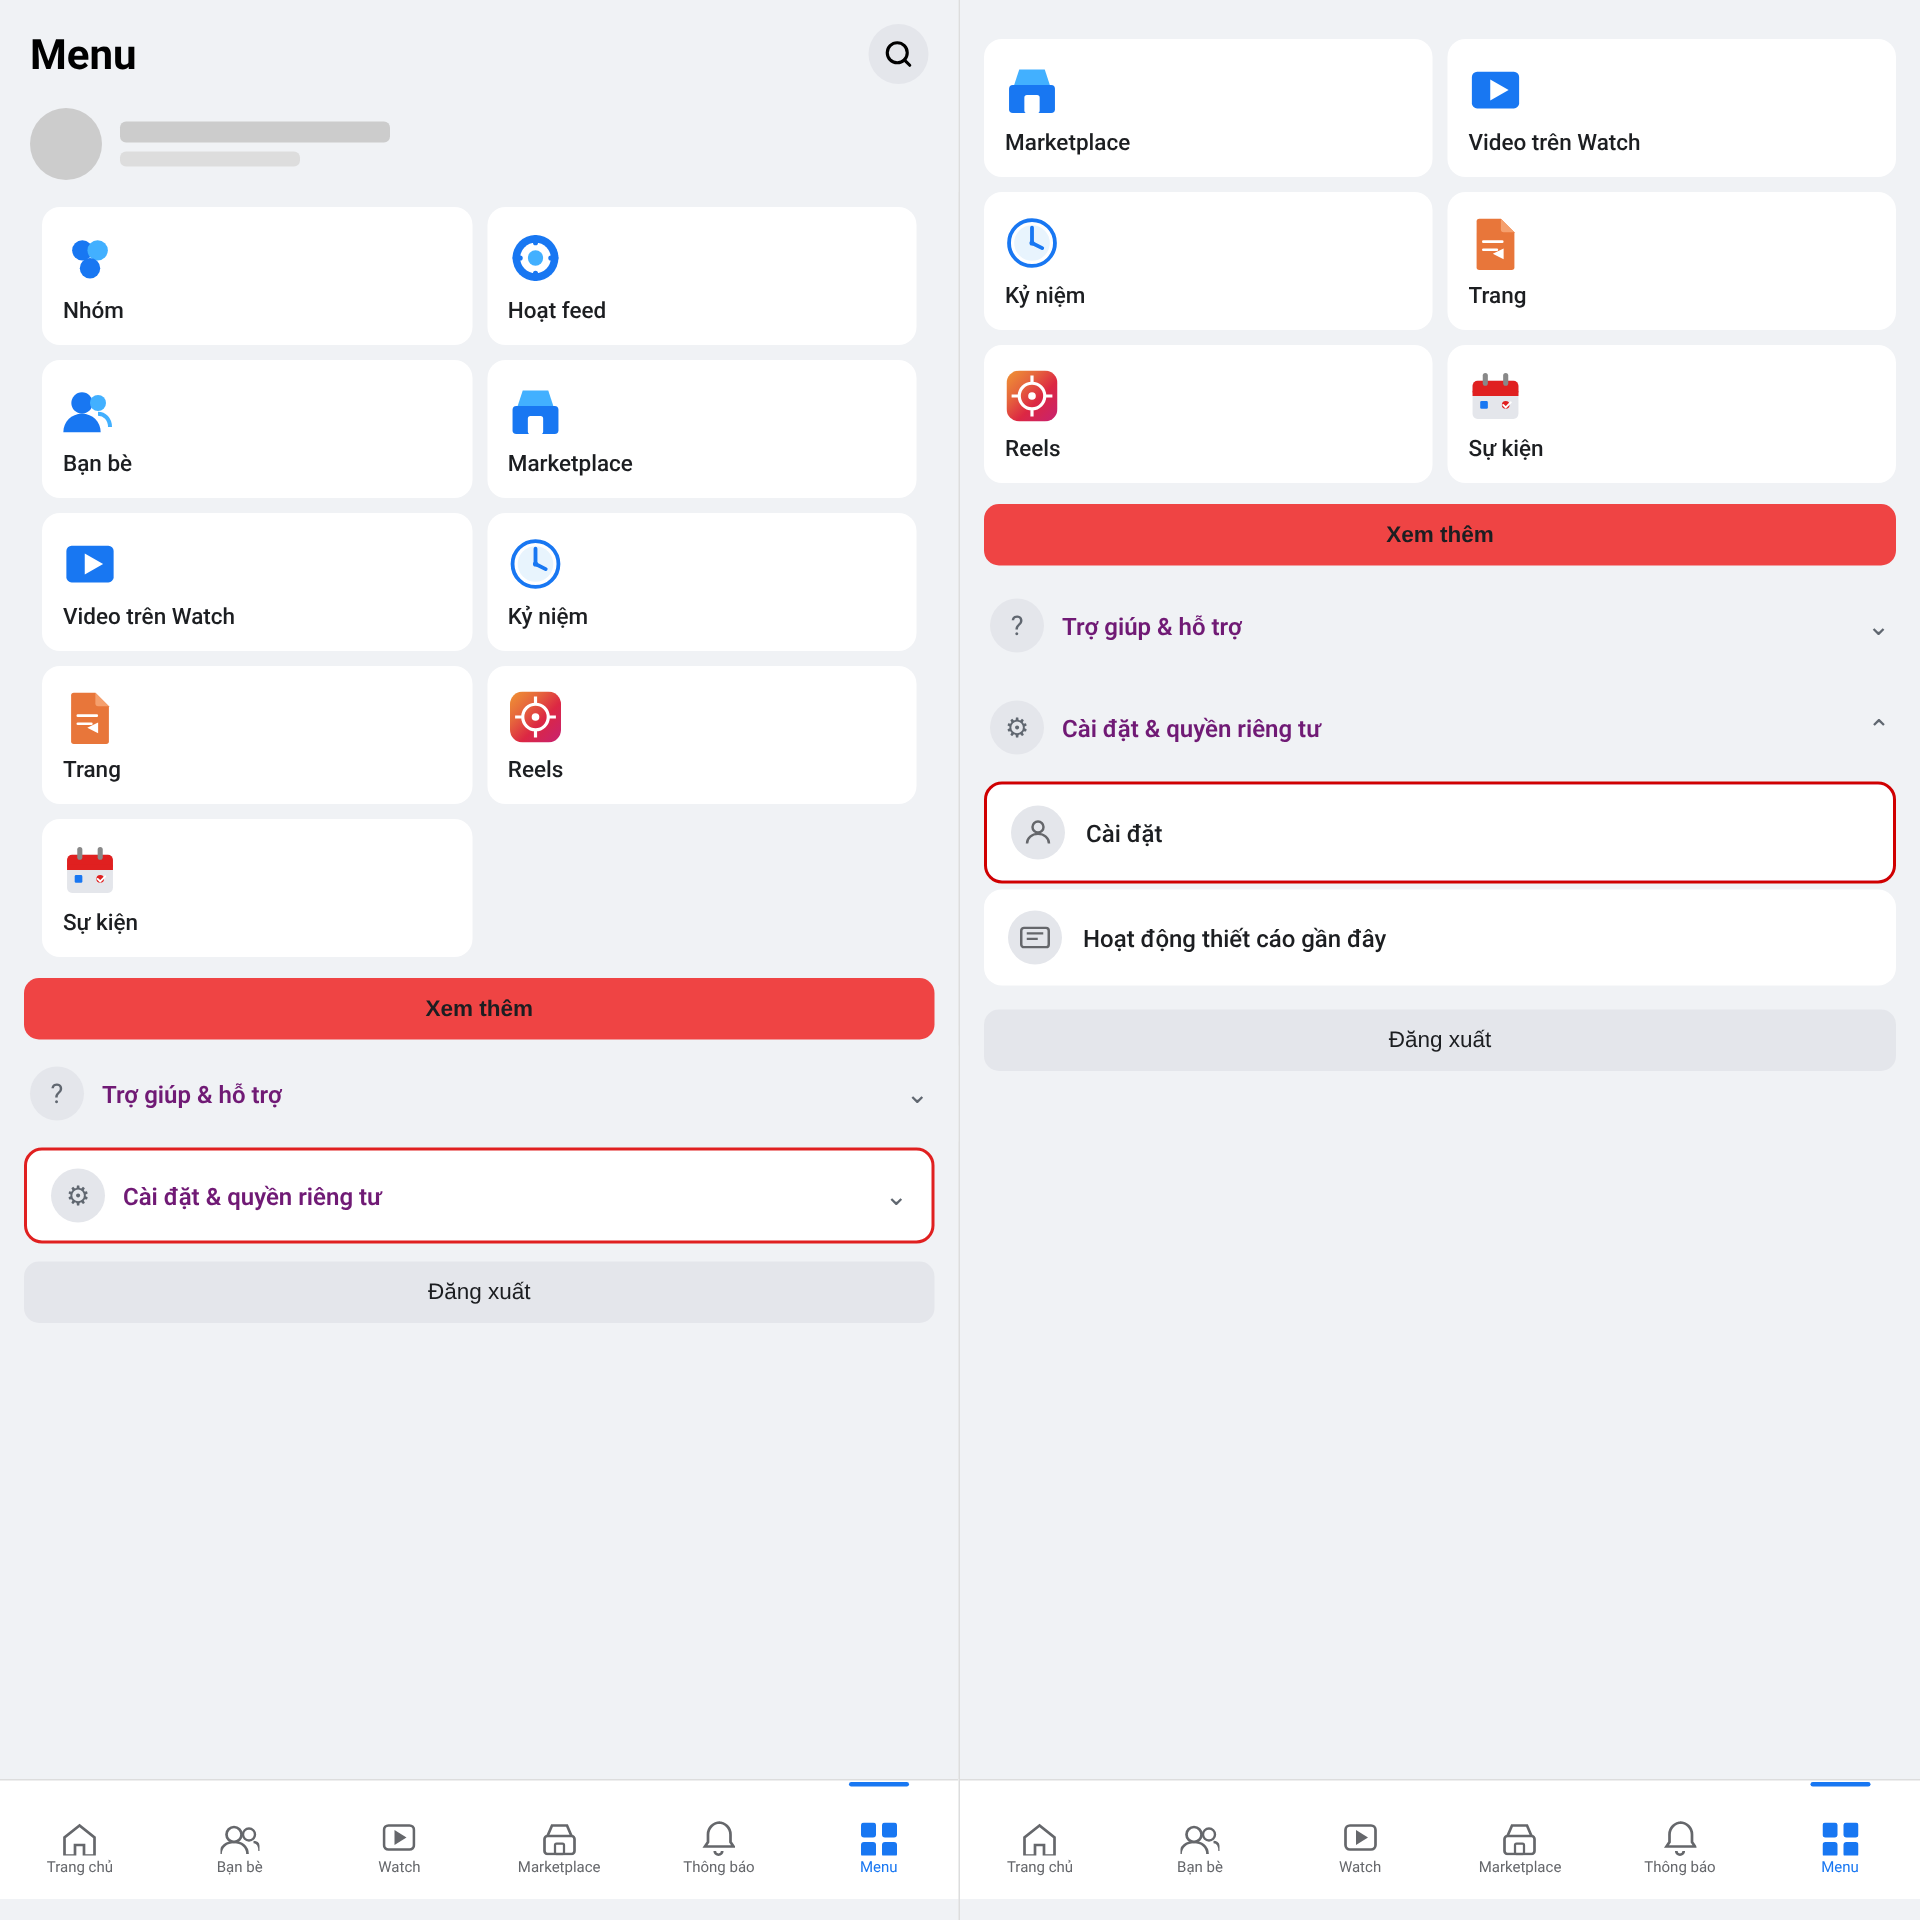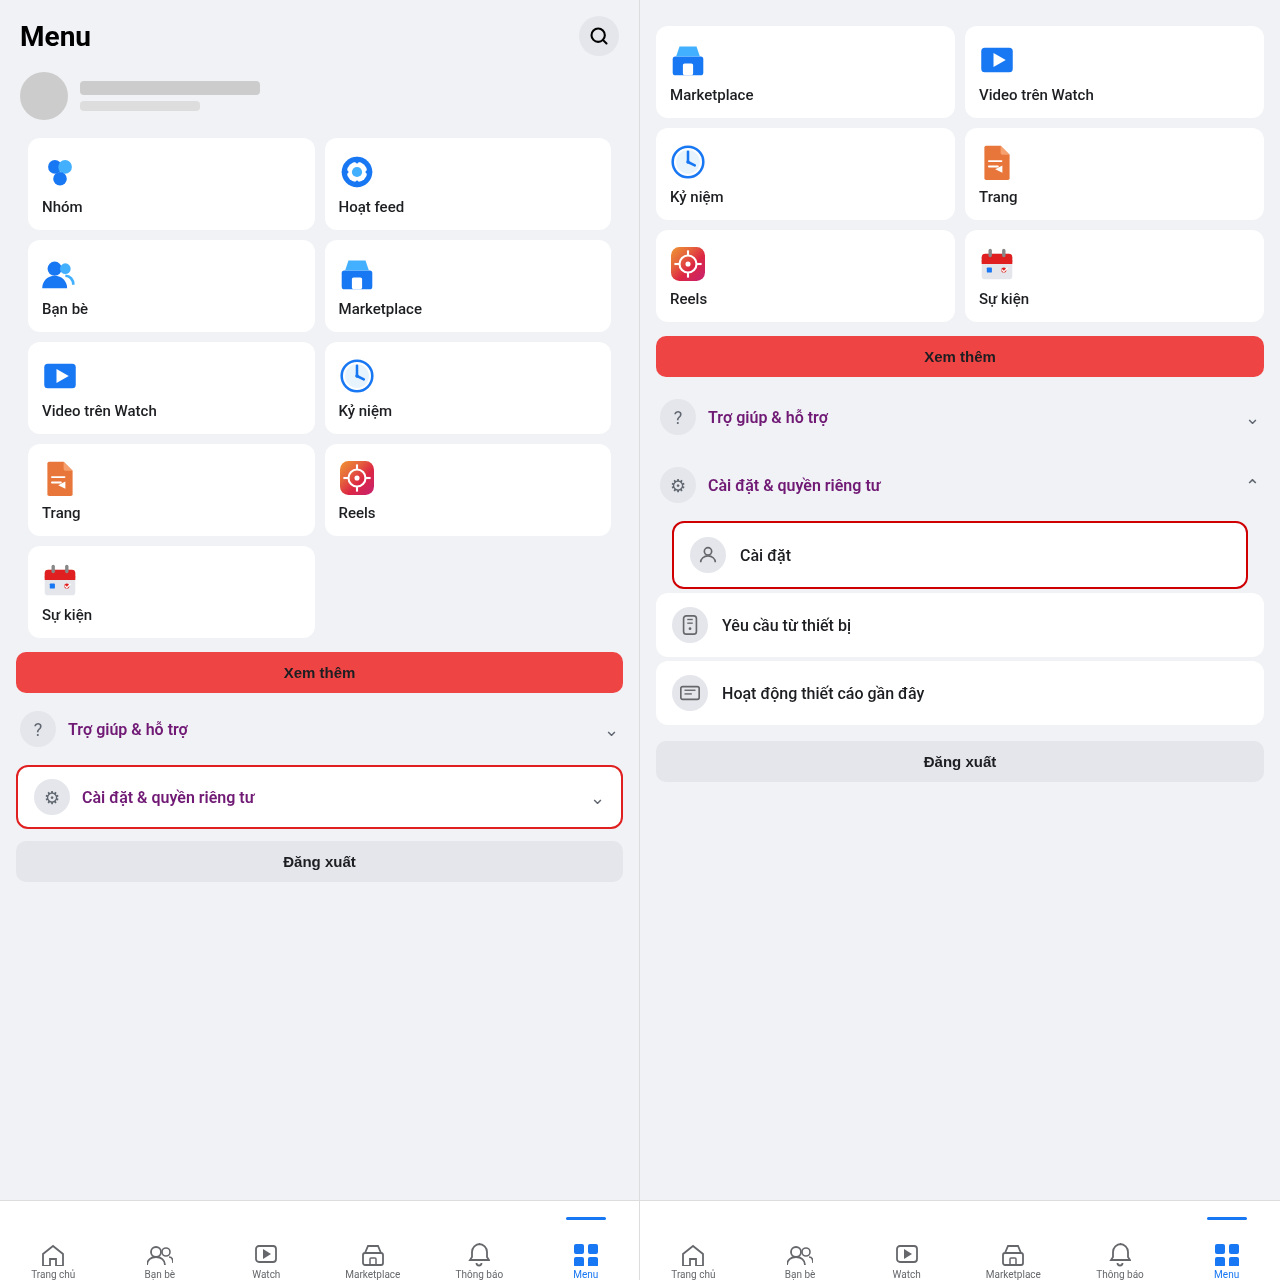--- a/index.html
+++ b/index.html
@@ -151,36 +151,36 @@
     }
 
     
     .logout-btn {
       margin: 8px 16px;
       background: #e4e6eb;
       border: none;
       border-radius: 10px;
       padding: 12px;
       font-size: 15px;
-      font-weight: 700;
+      font-weight: 400;
       color: #1c1e21;
       cursor: pointer;
       width: calc(100% - 32px);
     }
 
     
     .bottom-nav {
       position: absolute;
-      bottom: 0;
+      bottom: 14px;
       left: 0; right: 0;
       height: 80px;
       background: #fff;
       border-top: 1px solid #ddd;
       display: flex;
-      align-items: flex-end;
+      align-items: center;
       padding-top: 8px;
     }
     .nav-item {
       flex: 1;
       display: flex;
       flex-direction: column;
       align-items: center;
       gap: 2px;
       cursor: pointer;
       padding-top: 4px;
@@ -241,21 +241,21 @@
     .right-grid {
       display: grid;
       grid-template-columns: 1fr 1fr;
       gap: 10px;
       padding: 10px 16px;
     }
 
     .cai-dat-highlight {
       border: 2.5px solid #d00000;
       border-radius: 12px;
-      margin: 4px 32px;
+      margin: 4px 16px;
       background: #be185d;
     }
     .cai-dat-highlight .sub-item {
       margin: 0;
       border-radius: 10px;
     }
   </style>
 </head>
 <body>
 
@@ -602,31 +602,20 @@
           <svg width="22" height="22" viewBox="0 0 24 24" fill="none">
               <circle cx="12" cy="8" r="4" stroke="#65676b" stroke-width="1.8"></circle>
               <path d="M4 20c0-4 3.6-7 8-7s8 3 8 7" stroke="#65676b" stroke-width="1.8" fill="none"></path>
             </svg>
         </div>
         <span class="sub-item-label">Cài đặt</span>
       </div>
     </div>
 
     
-    <div class="sub-item">
-      <div class="sub-item-icon">
-        <svg width="22" height="22" viewBox="0 0 24 24" fill="none">
-            <rect x="5" y="2" width="14" height="20" rx="3" stroke="#65676b" stroke-width="1.8"></rect>
-            <line x1="9" y1="6" x2="15" y2="6" stroke="#65676b" stroke-width="1.5"></line>
-            <line x1="9" y1="10" x2="15" y2="10" stroke="#65676b" stroke-width="1.5"></line>
-            <circle cx="12" cy="16" r="1.5" fill="#65676b"></circle>
-          </svg>
-      </div>
-      <span class="sub-item-label">Yêu cầu từ thiết bị</span>
-    </div>
 
     
     <div class="sub-item">
       <div class="sub-item-icon">
         <svg width="22" height="22" viewBox="0 0 24 24" fill="none">
             <rect x="2" y="5" width="20" height="14" rx="2" stroke="#65676b" stroke-width="1.8"></rect>
             <line x1="6" y1="9" x2="18" y2="9" stroke="#65676b" stroke-width="1.5"></line>
             <line x1="6" y1="13" x2="14" y2="13" stroke="#65676b" stroke-width="1.5"></line>
           </svg>
       </div>

